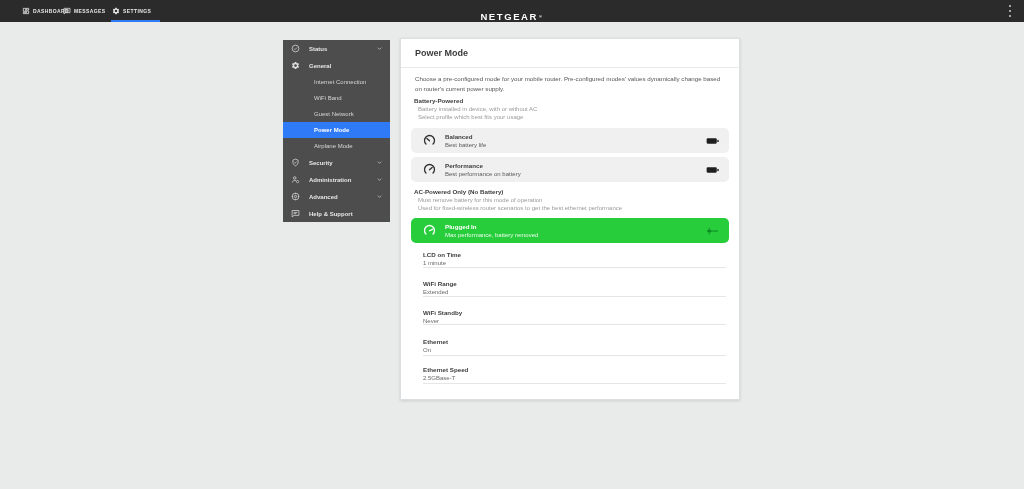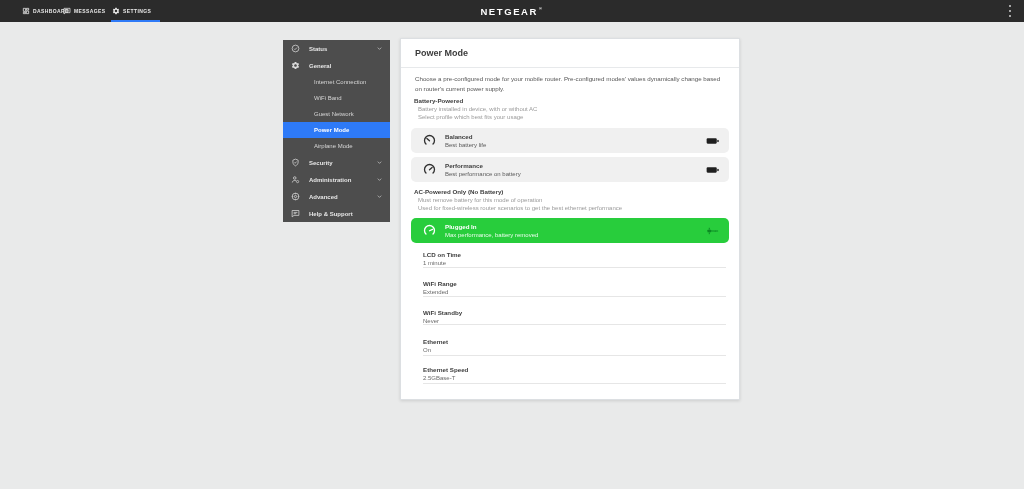--- a/index.html
+++ b/index.html
@@ -6,21 +6,21 @@
     font-family:"Liberation Sans",sans-serif;background:#e9eaea;}
   .stage{position:absolute;top:0;left:0;width:1024px;height:489px;}
 
   
   .topbar{position:absolute;top:0;left:0;width:1024px;height:22px;background:#2b2b2b;}
   .tab{position:absolute;top:0;height:22px;display:flex;align-items:center;gap:3px;
     color:#e8e8e8;font-size:5px;font-weight:700;letter-spacing:.4px;cursor:pointer;}
   .tab svg{width:8px;height:8px;}
   .tab-underline{position:absolute;left:111px;bottom:0;width:49px;height:2px;background:#2e7af7;}
   .brand{position:absolute;top:0;left:50%;transform:translateX(-50%);height:22px;
-    display:flex;align-items:center;color:#fff;font-size:9.5px;font-weight:800;letter-spacing:1.6px;}
+    display:flex;align-items:flex-end;color:#fff;font-size:9.5px;font-weight:800;letter-spacing:1.6px;}
   .brand .reg{font-size:4px;vertical-align:super;margin-left:1px;transform:translateY(-3px);}
   .kebab{position:absolute;right:10px;top:5px;width:8px;height:12px;display:flex;
     flex-direction:column;align-items:center;justify-content:space-between;cursor:pointer;}
   .kebab i{width:2px;height:2px;border-radius:50%;background:#cfcfcf;display:block;}
 
   
   .sidebar{position:absolute;left:283px;top:40px;width:107px;height:182px;background:#4d4d4d;}
   .srow{position:relative;display:flex;align-items:center;color:#dcdcdc;cursor:pointer;}
   .srow.parent{height:17px;font-size:6px;font-weight:700;color:#e6e6e6;}
   .srow.child{height:16px;font-size:6px;padding-left:31px;color:#d6d6d6;}

